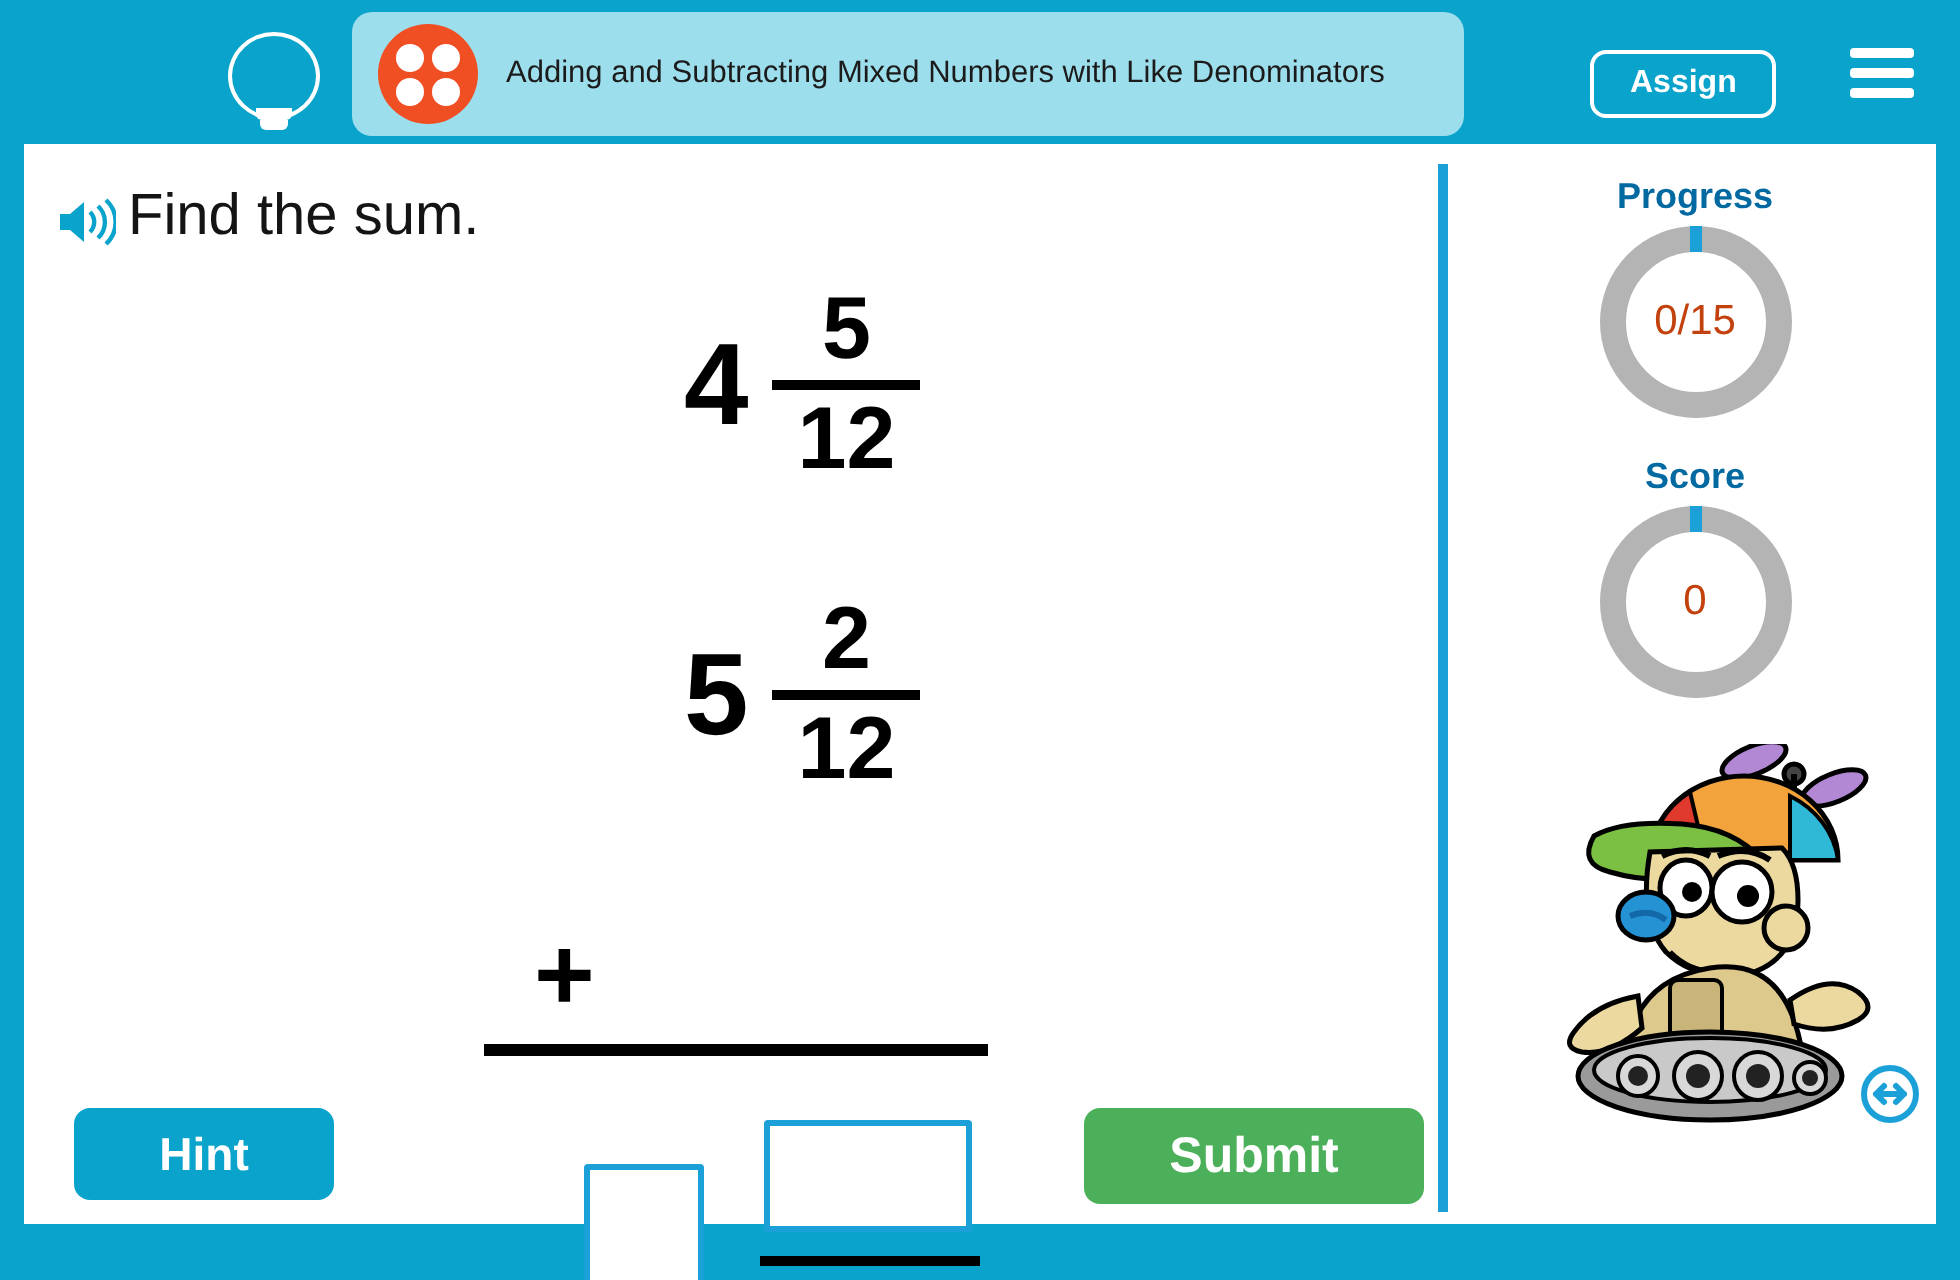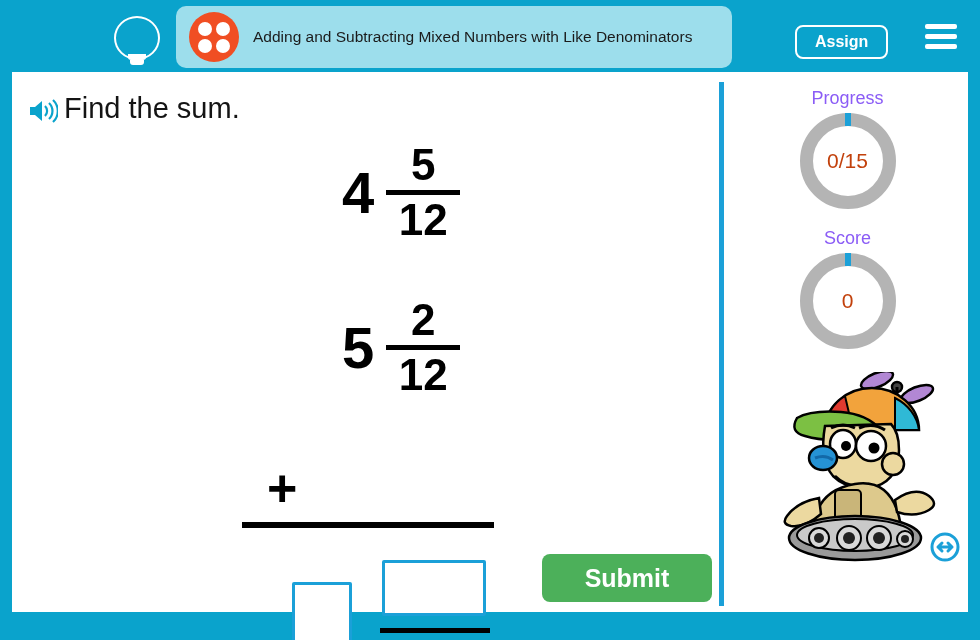--- a/index.html
+++ b/index.html
@@ -158,21 +158,21 @@
 
   
   .divider{
     position:absolute;left:707px;top:10px;width:5px;height:524px;background:#1ba0d8;
   }
   .sidebar{
     position:absolute;left:715px;top:0px;width:241px;height:540px;
   }
   .ring-wrap{position:absolute;width:241px;text-align:center;}
   .ring-label{
-    font-size:18px;font-weight:normal;color:#8b5cf6;margin-bottom:4px;
+    font-size:18px;font-weight:bold;color:#0369a1;margin-bottom:4px;
     font-family:"Liberation Sans", sans-serif;
   }
   .ring{
     position:relative;width:96px;height:96px;margin:0 auto;
     border:13px solid #b4b4b4;border-radius:50%;box-sizing:border-box;
   }
   .ring .tick{
     position:absolute;left:50%;margin-left:-3px;top:-13px;
     width:6px;height:13px;background:#1ba0d8;
   }
@@ -258,20 +258,21 @@
       <div class="sumline"></div>
 
       <div class="answer">
         <div class="abox abox-whole"></div>
         <div class="abox abox-num"></div>
         <div class="abar"></div>
 
       </div>
     </div>
 
+    <button class="hint-btn">Hint</button>
     <button class="submit-btn">Submit</button>
 
     <div class="divider"></div>
 
     <div class="sidebar">
 
       <div class="ring-wrap" style="top:16px;">
         <div class="ring-label">Progress</div>
         <div class="ring">
           <div class="tick"></div>

